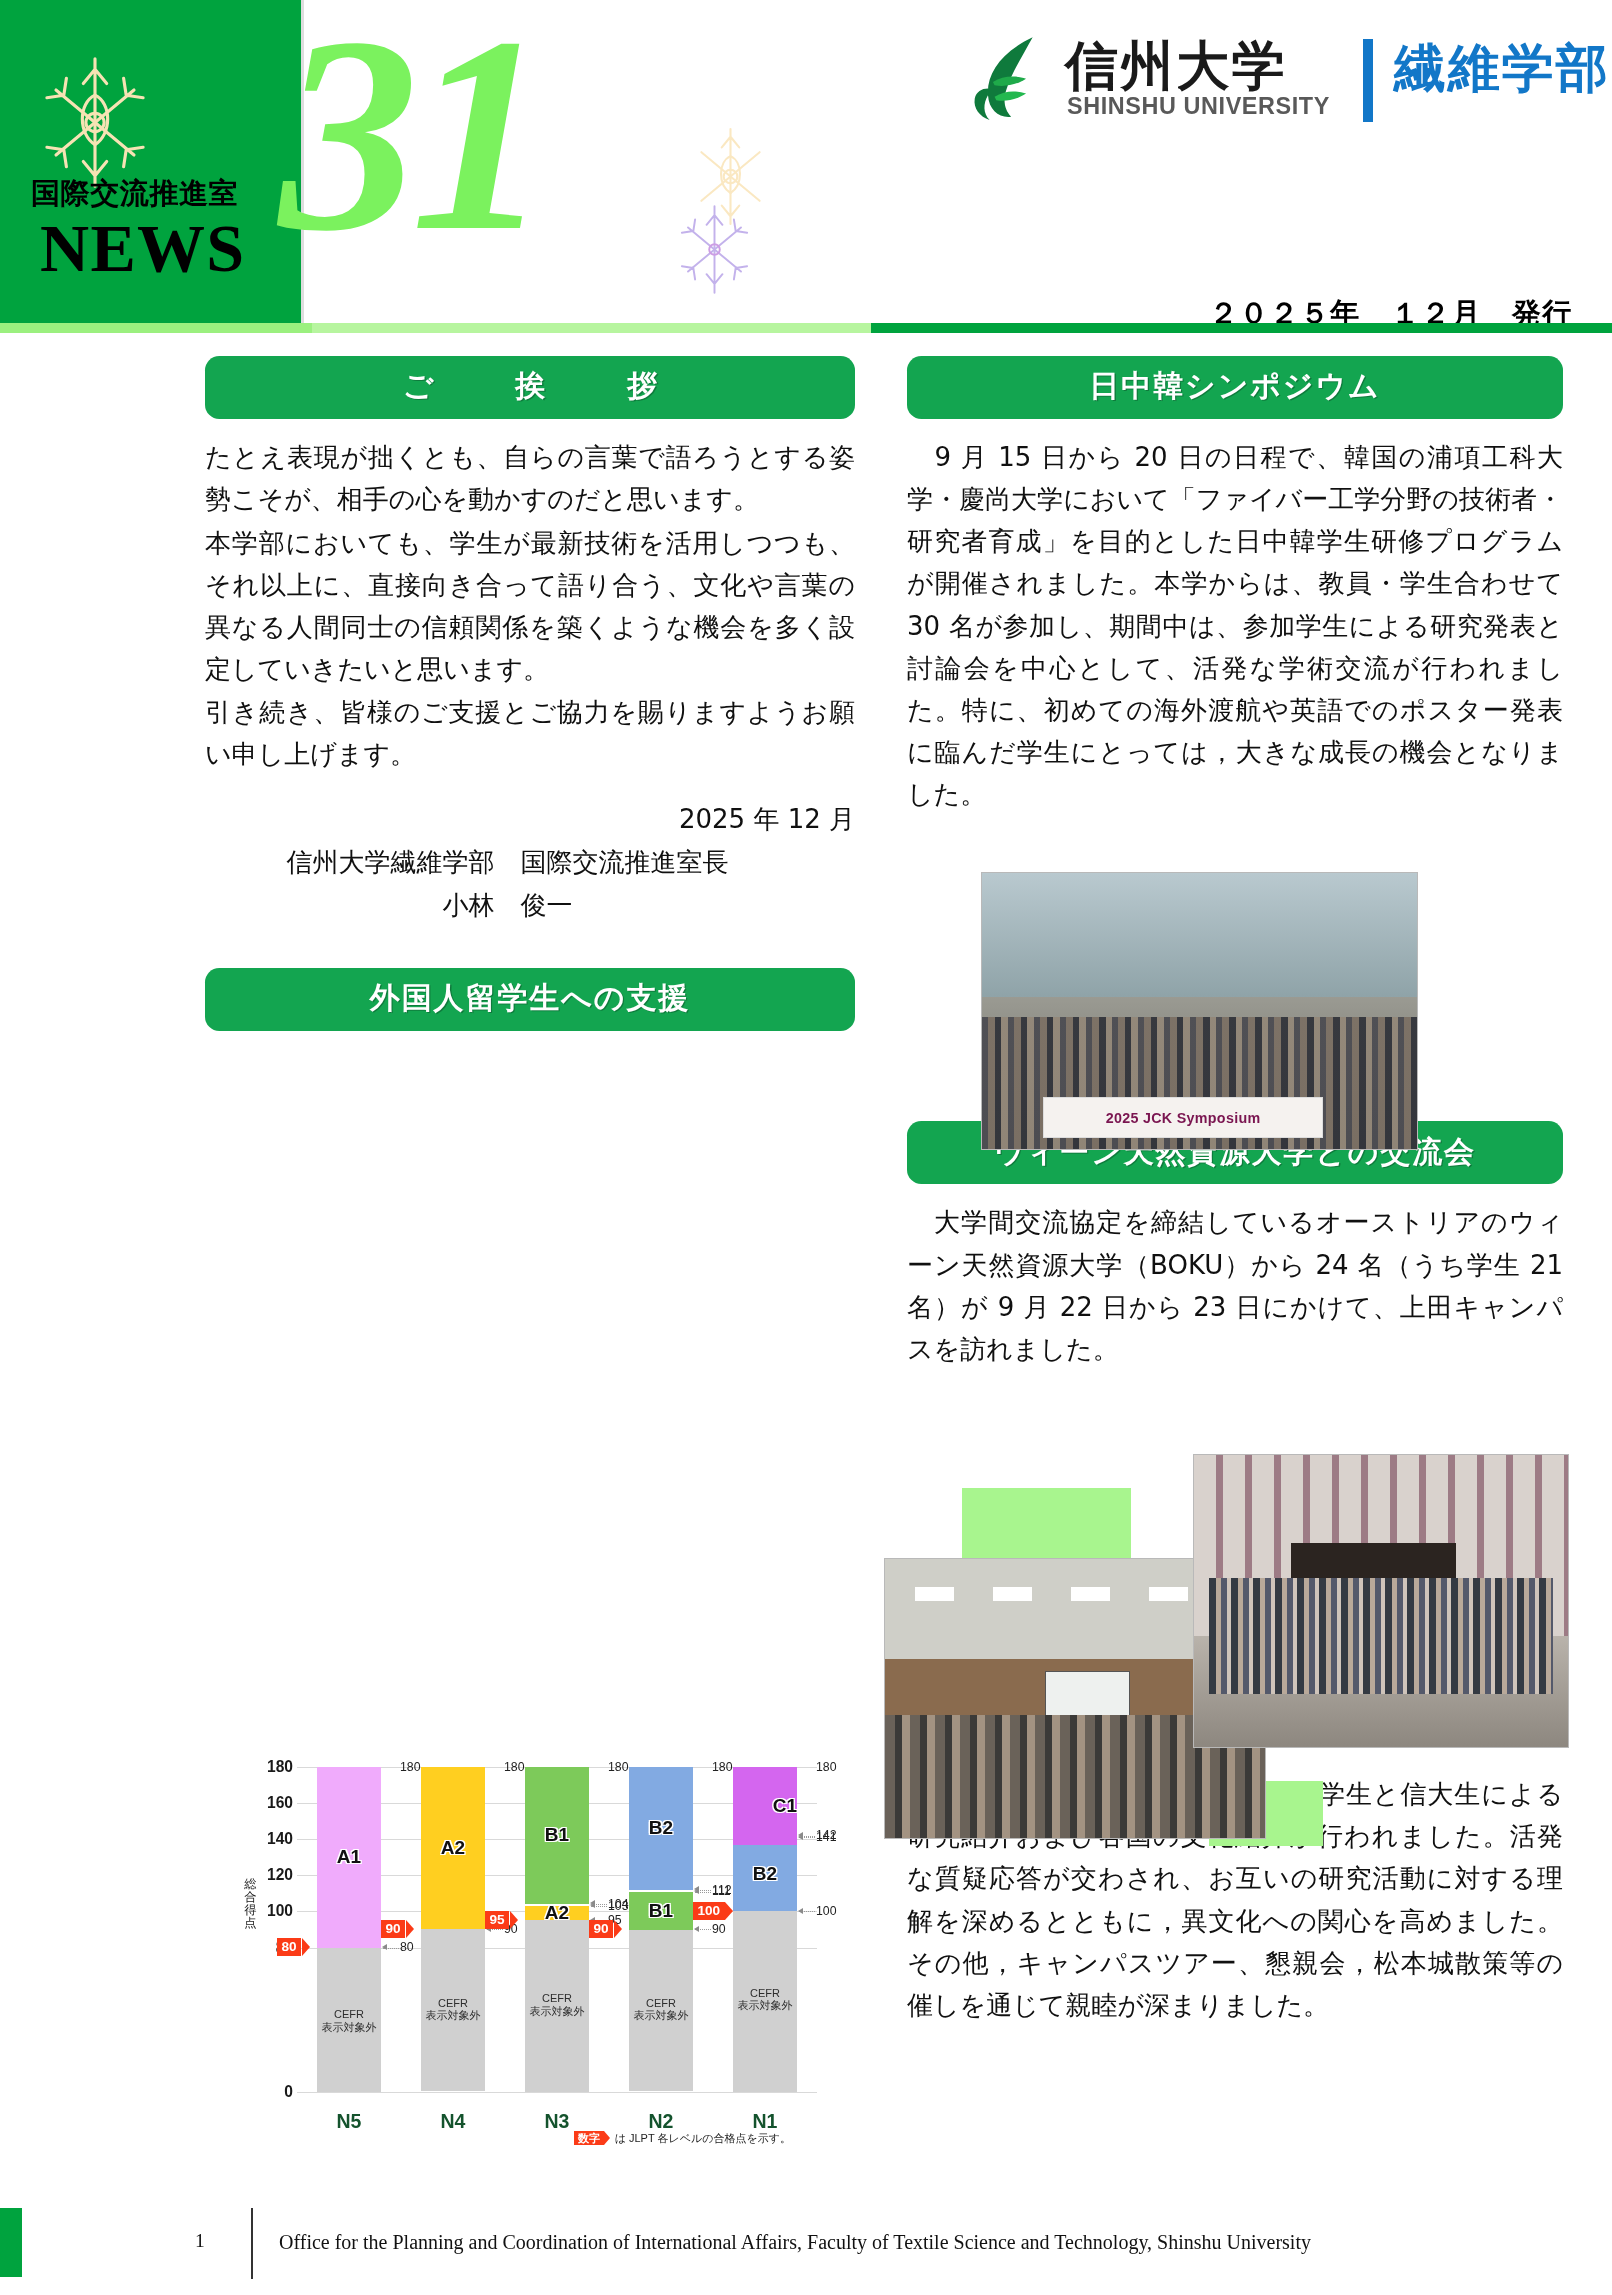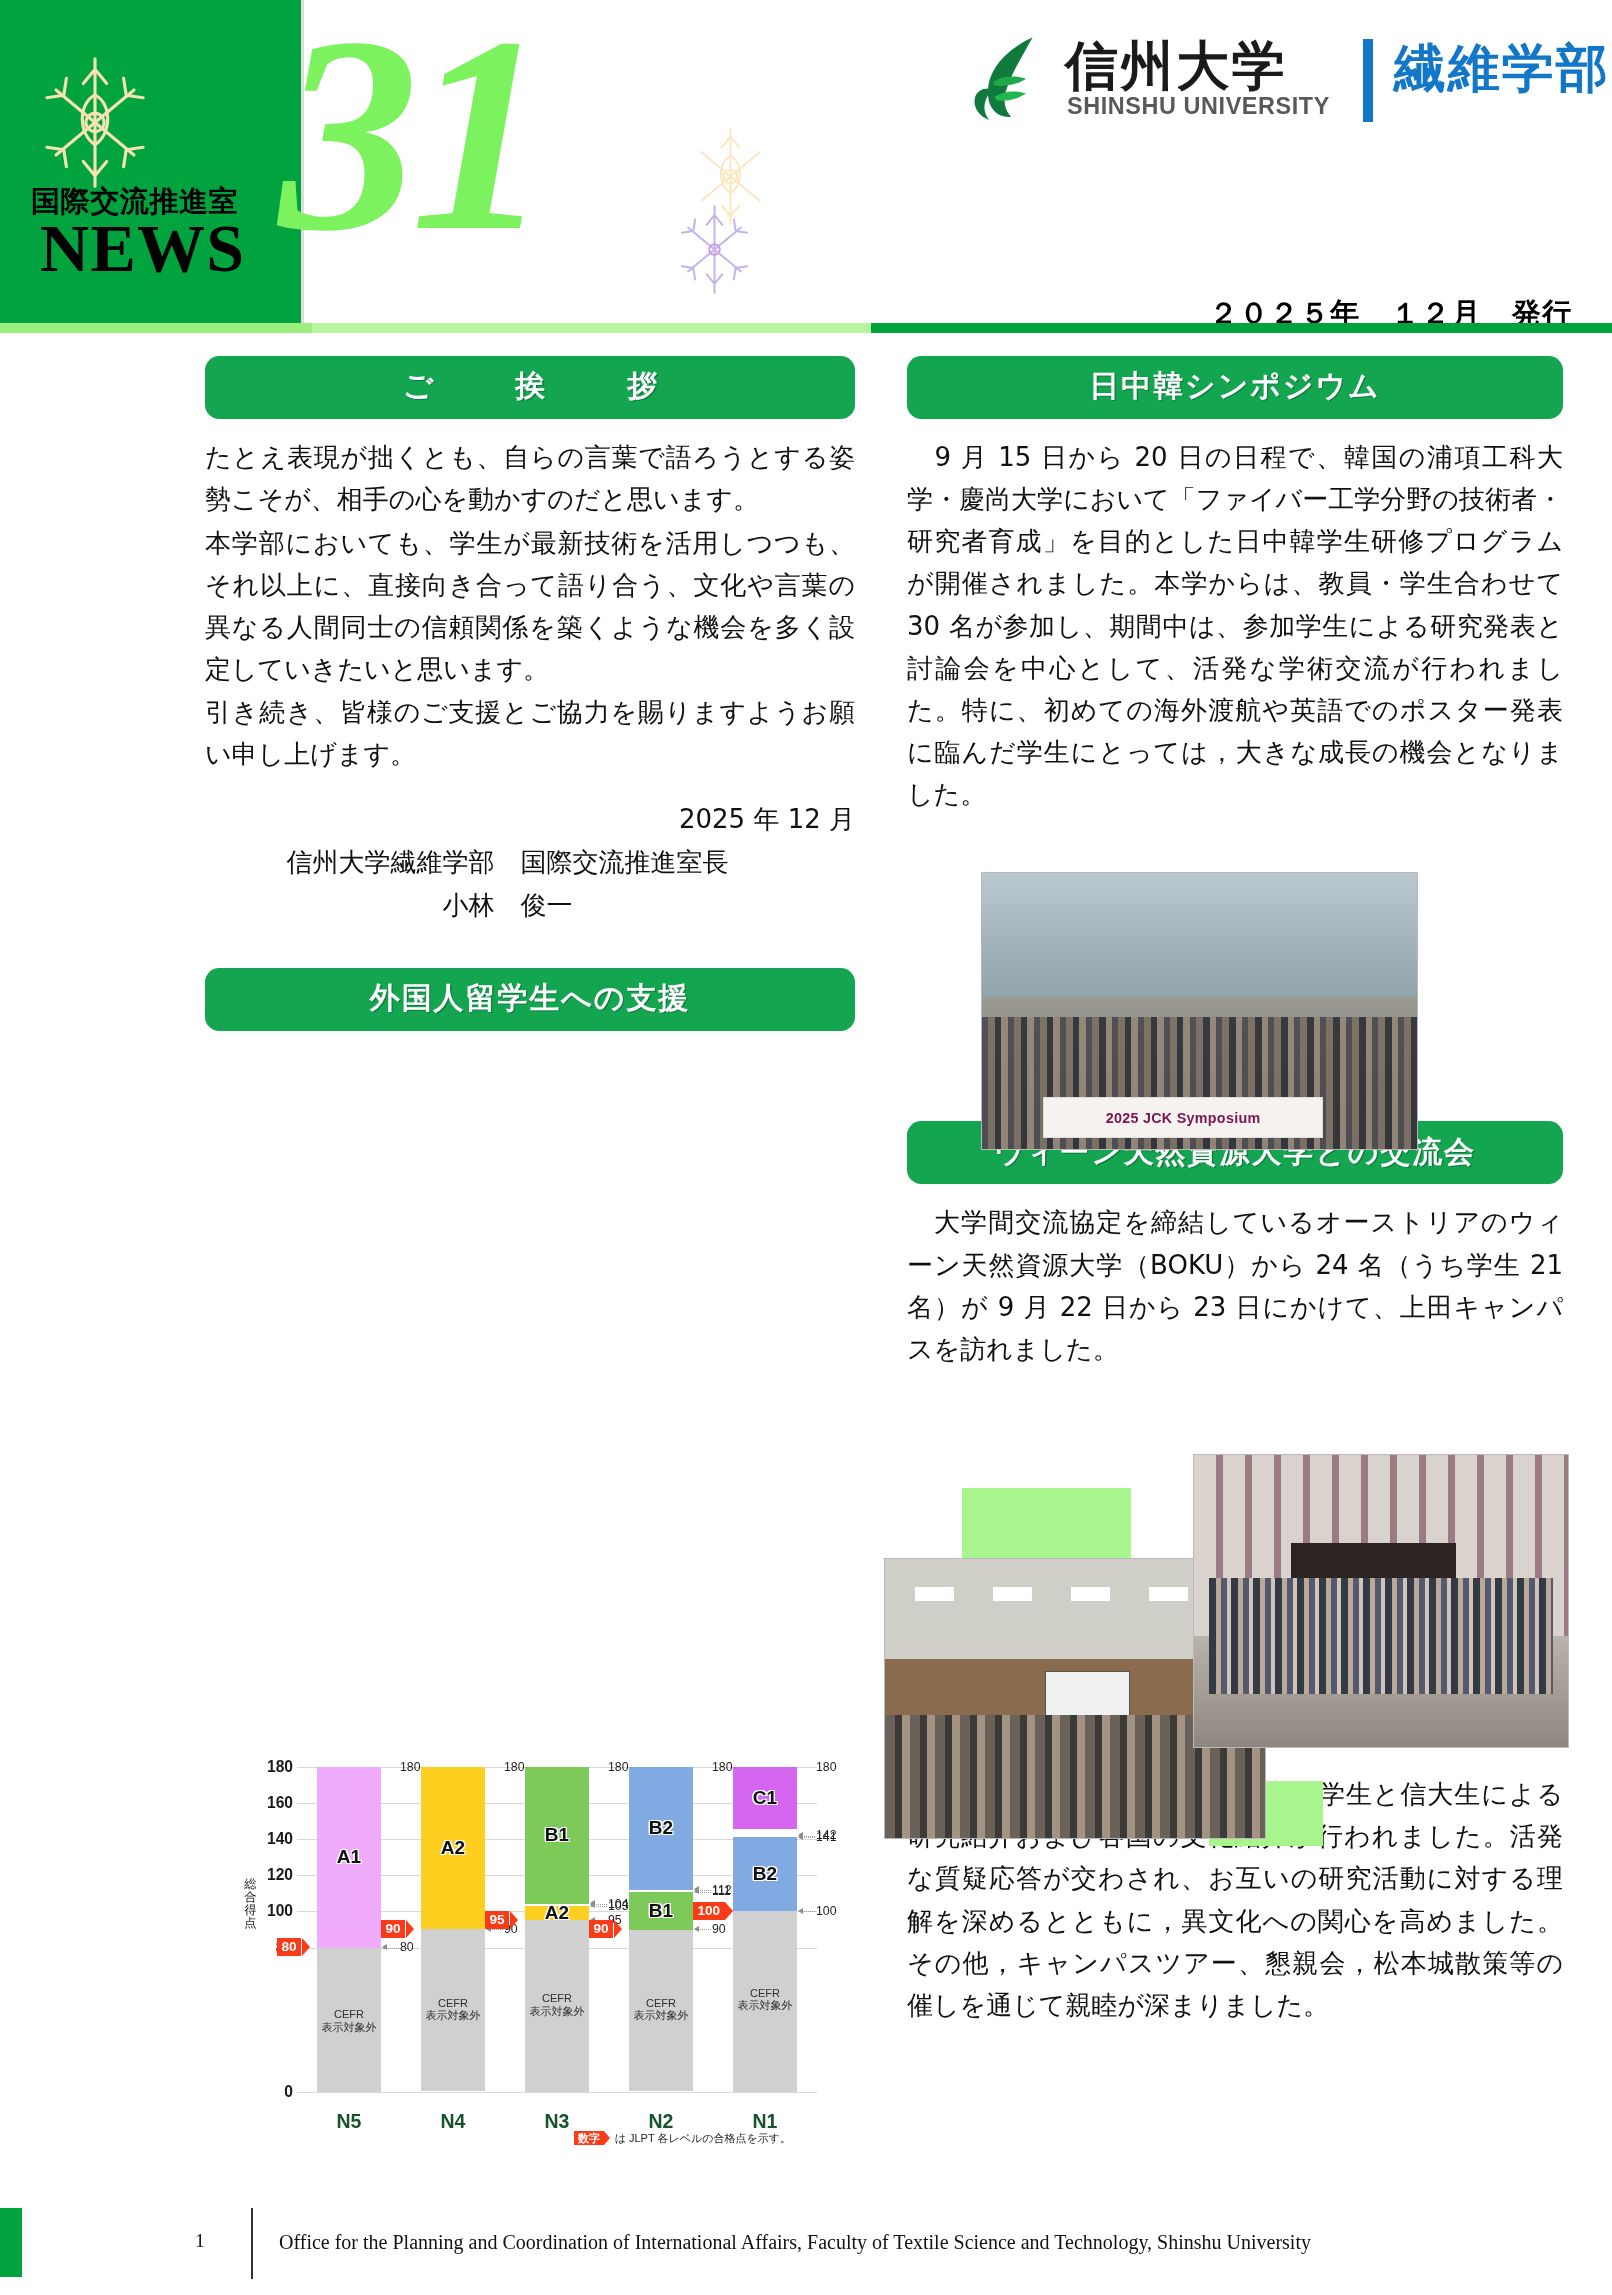--- a/index.html
+++ b/index.html
@@ -13,21 +13,21 @@
   
   .masthead{position:absolute;left:0;top:0;width:1612px;height:333px;}
   .mast-greenbar{position:absolute;left:0;top:0;width:301px;height:323px;background:#00a33e;}
   .mast-thinline{position:absolute;left:301px;top:0;width:2.6px;height:323px;background:#dddddd;}
 
   .mast-snow-a{position:absolute;left:30px;top:51px;width:130px;height:143px;}
   .mast-snow-b{position:absolute;left:682px;top:123px;width:97px;height:107px;opacity:.85;}
   .mast-snow-c{position:absolute;left:669px;top:201px;width:91px;height:97px;opacity:.85;}
 
   .mast-office{position:absolute;left:31px;top:174px;width:273px;
-    font-size:29px;font-weight:700;color:#000;letter-spacing:0.6px;white-space:nowrap;margin-top:8px;}
+    font-size:29px;font-weight:700;color:#000;letter-spacing:0.6px;white-space:nowrap;}
   .mast-news{position:absolute;left:40px;top:214px;
     font-family:"Liberation Serif","DejaVu Serif",serif;
     font-size:68px;font-weight:700;color:#000;letter-spacing:1.3px;line-height:1;}
 
   .mast-31{position:absolute;left:279px;top:-6.5px;
     font-family:"Liberation Serif","DejaVu Serif",serif;
     font-style:italic;font-weight:700;font-size:279px;color:#7bf25e;
     line-height:1;letter-spacing:-7.8px;}
 
   .mast-logo{position:absolute;left:968px;top:31px;width:585px;height:104px;}
@@ -314,21 +314,21 @@
       <div class="arrowL" style="left: 397px; top: 119px;"></div>
       <div class="vlabel" style="left: 415px; top: -7.1px;">180</div>
       <div class="redtag" style="left: 292px; top: 153px;">90</div>
       <div class="bar-col" style="left: 436px; height: 325px;">
         <div class="seg gray" style="background: rgb(208, 208, 208); top: 144px; height: 181px;">
           <div class="cefr-in">CEFR<br>表示対象外</div>
         </div>
         <div class="seg" style="background: rgb(130, 170, 226); top: 70px; height: 74px;">
           <span class="lbl">B2</span>
         </div>
-        <div class="seg" style="background: rgb(212, 102, 239); top: 0px; height: 62px;">
+        <div class="seg" style="background: rgb(212, 102, 239); top: 0px; height: 78px; justify-content: flex-end;">
           <span class="lbl">C1</span>
         </div>
       </div>
       <div class="xtick" style="left: 436px;">N1</div>
       <div class="vlabel" style="left: 519px; top: 137px;">100</div>
       <div class="dashlead" style="left: 502px; top: 144px; width: 15.6px;"></div>
       <div class="arrowL" style="left: 501px; top: 141px;"></div>
       <div class="vlabel" style="left: 519px; top: 63px;">141</div>
       <div class="dashlead" style="left: 502px; top: 70px; width: 15.6px;"></div>
       <div class="arrowL" style="left: 501px; top: 67px;"></div>

